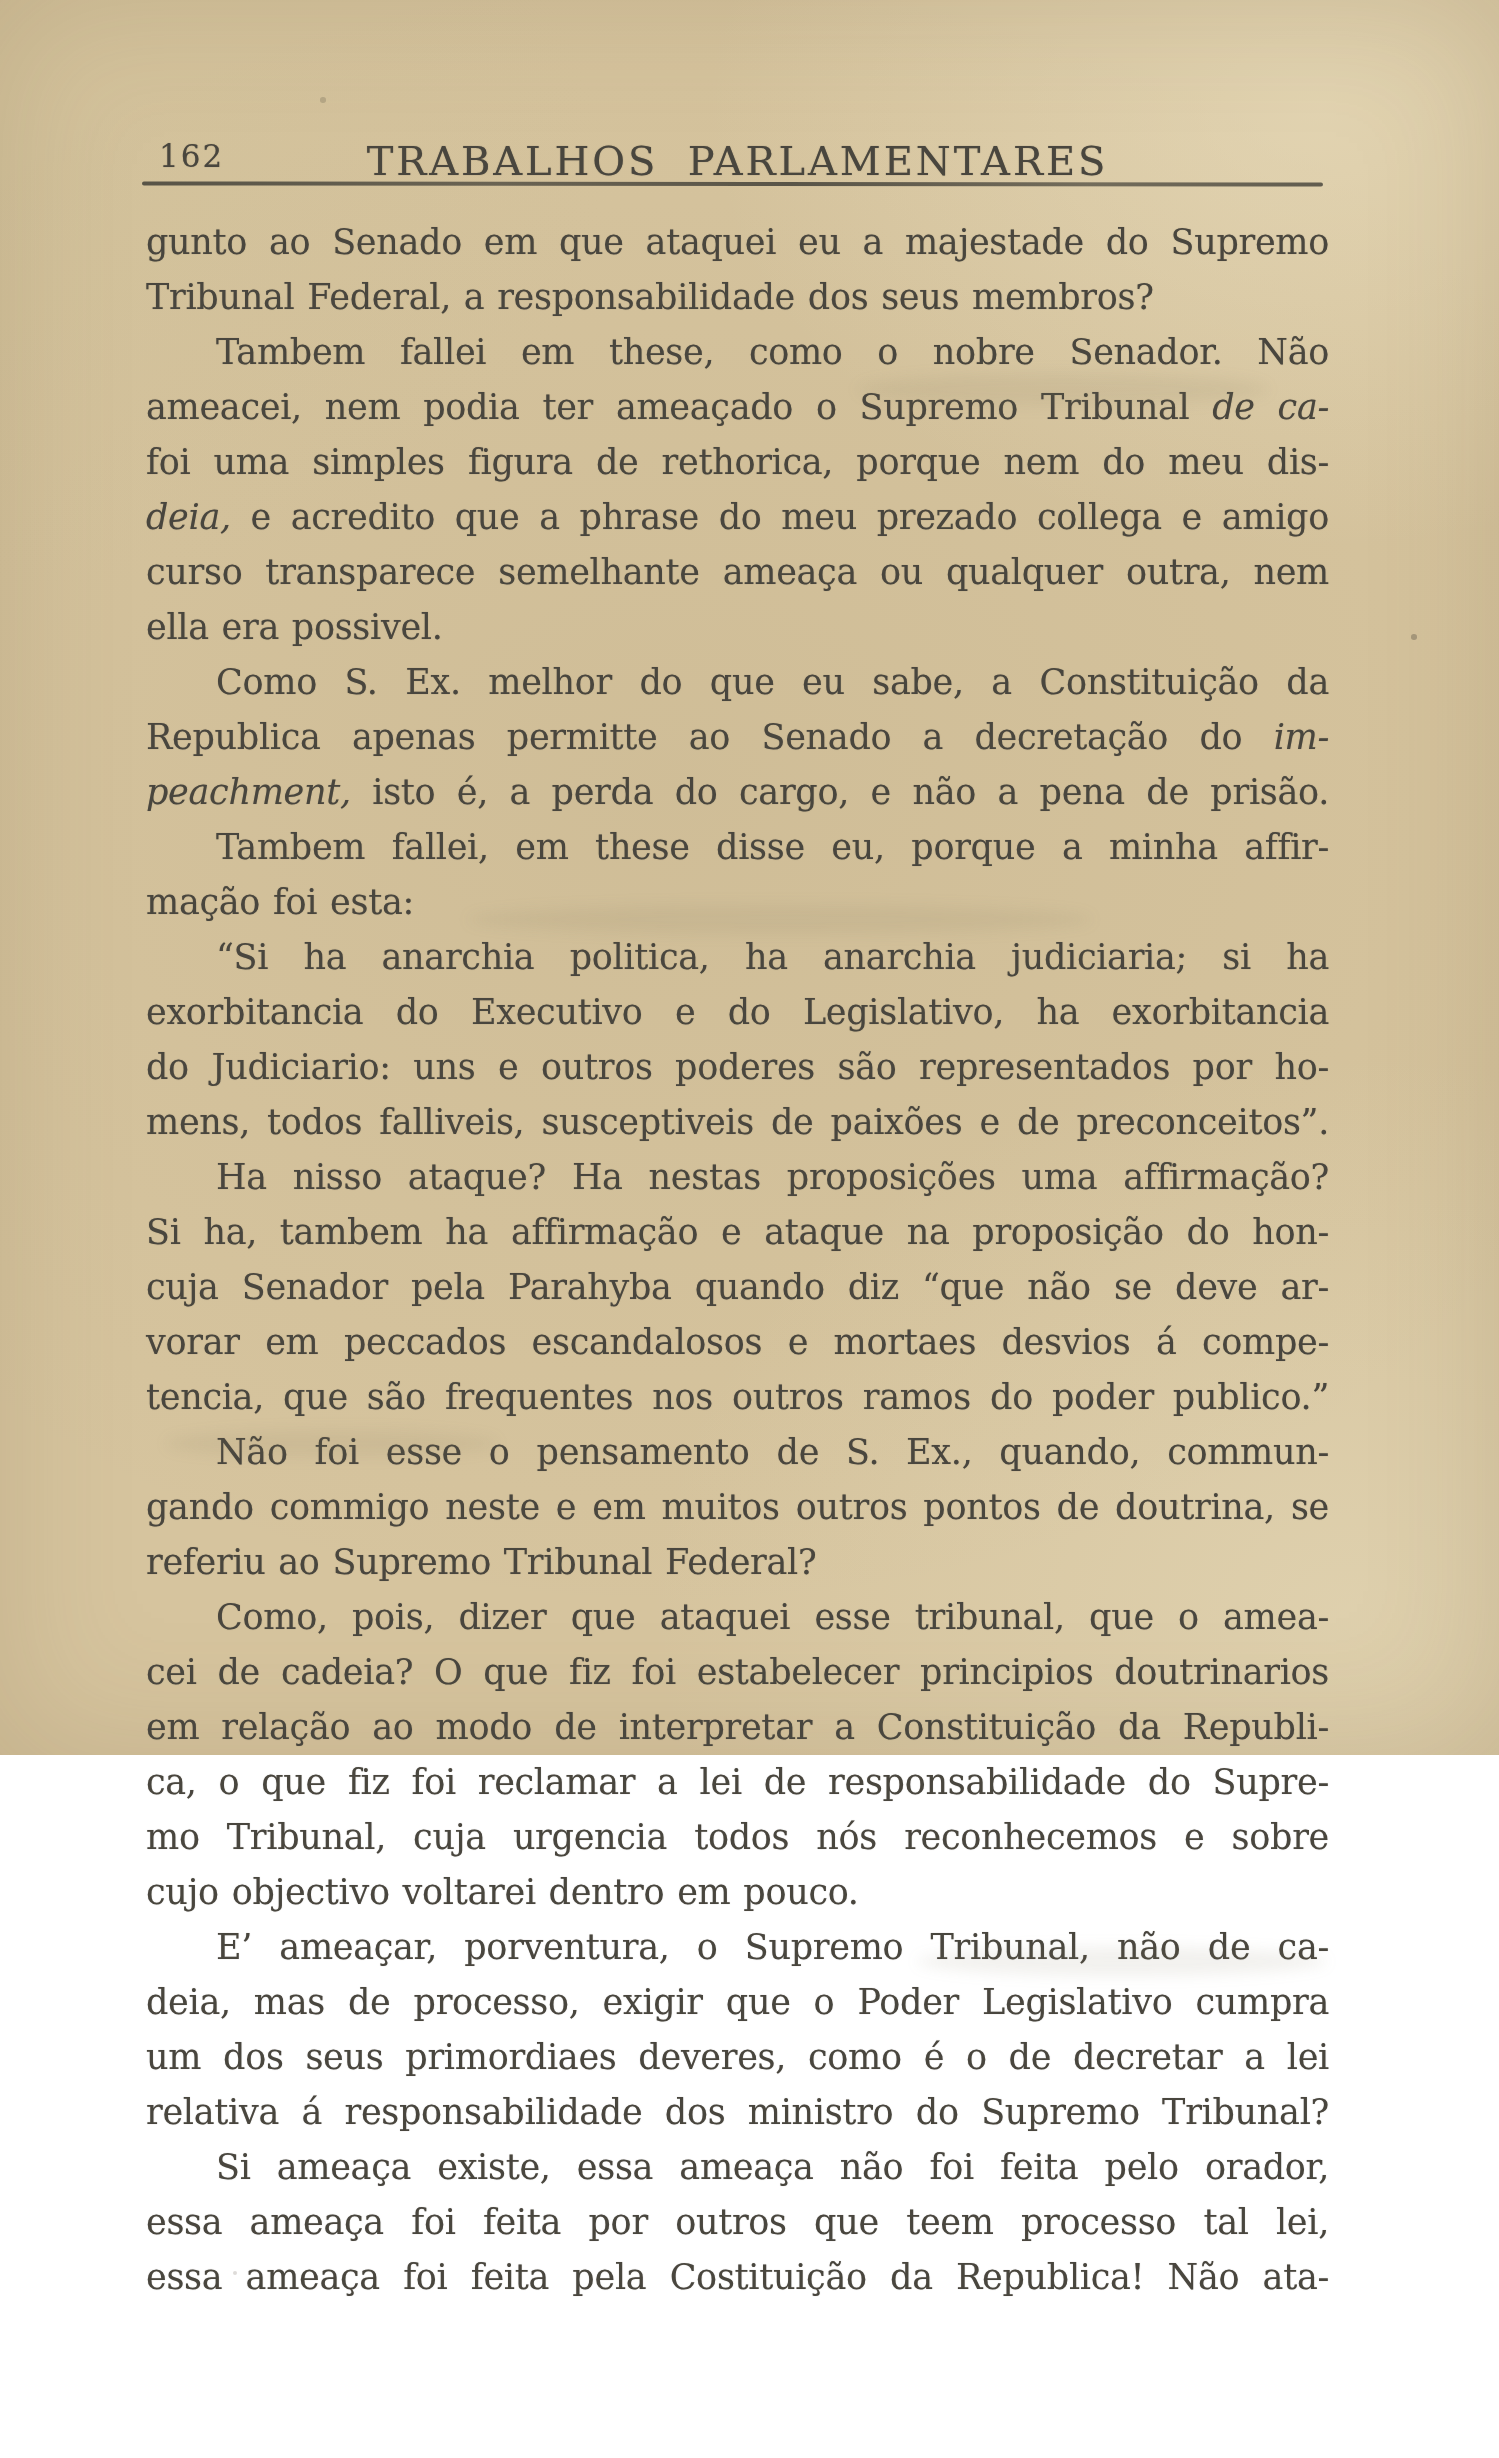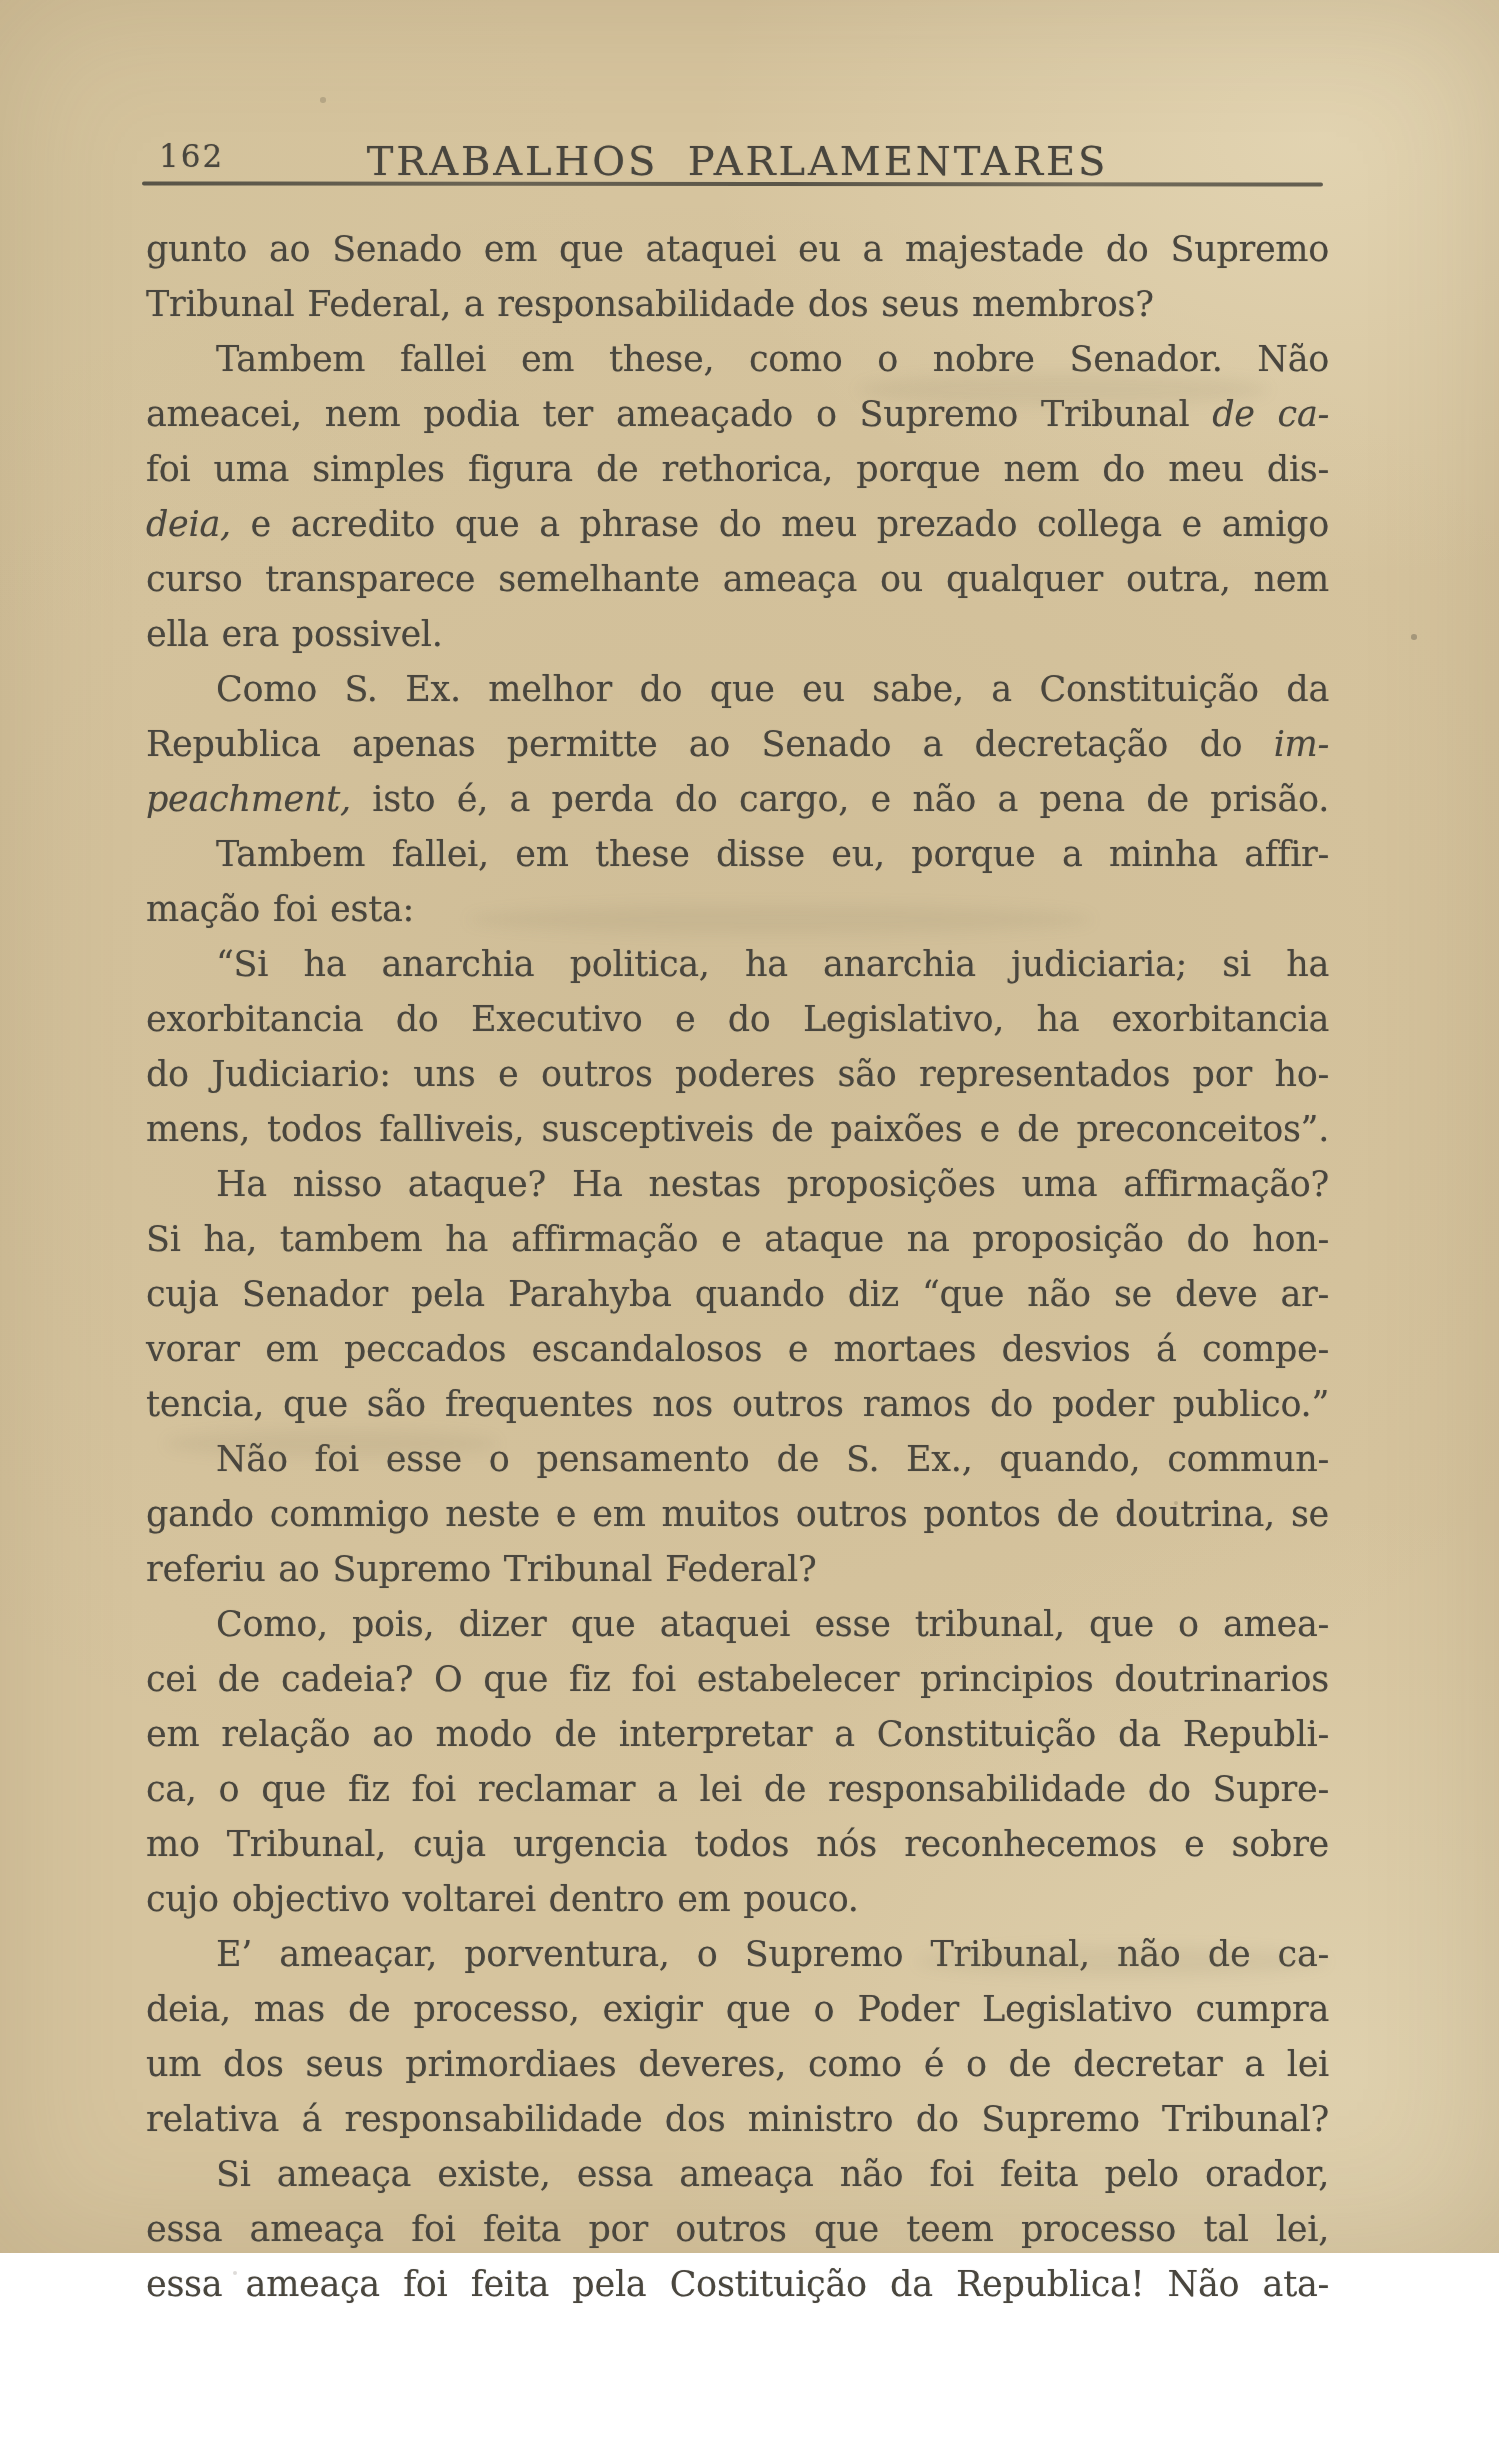--- a/index.html
+++ b/index.html
@@ -3,21 +3,21 @@
 <meta charset="utf-8">
 <style>
   html, body { margin: 0; padding: 0; }
   body {
     width: 1500px; height: 2459px;
     overflow: hidden;
     font-family: "DejaVu Serif", "Liberation Serif", serif;
   }
   .page {
     position: relative;
-    width: 1500px; height: 2253px;
+    width: 1500px; height: 1755px;
     background:
       radial-gradient(ellipse 878px 634px at 88% 6%, rgba(240,230,200,0.45), rgba(240,230,200,0) 70%),
       radial-gradient(ellipse 780px 585px at 4% 10%, rgba(205,190,150,0.35), rgba(205,190,150,0) 70%),
       radial-gradient(ellipse 975px 780px at 90% 92%, rgba(235,226,196,0.40), rgba(235,226,196,0) 72%),
       radial-gradient(ellipse 1365px 1073px at 45% 45%, rgba(120,100,60,0.07), rgba(120,100,60,0) 78%),
       #d6c49e;
     box-shadow: inset 0 0 137px rgba(110,90,55,0.18);
     color: #49463e;
   }
   .page-number {
@@ -33,21 +33,21 @@
   }
   .header-rule {
     position: absolute; left: 142px; top: 182px; width: 1181px; height: 3.9px;
     background: linear-gradient(90deg,
       rgba(75,72,62,0.9), rgba(70,67,58,0.75) 30%,
       rgba(75,72,62,0.9) 55%, rgba(70,67,58,0.7) 80%, rgba(75,72,62,0.85));
     border-radius: 2px;
     transform: rotate(0.06deg);
   }
   .text-block {
-    position: absolute; left: 146px; top: 222px; width: 1183px;
+    position: absolute; left: 146px; top: 215px; width: 1183px;
   }
   .line {
     height: 55px; line-height: 55px;
     font-size: 35px; letter-spacing: -0.3px; word-spacing: 2px;
     white-space: nowrap;
     text-shadow: 0 0 1px rgba(60,55,45,0.35);
     text-align: left;
   }
   .line.justify { text-align: justify; text-align-last: justify; }
   .line.indent { text-indent: 70px; }

